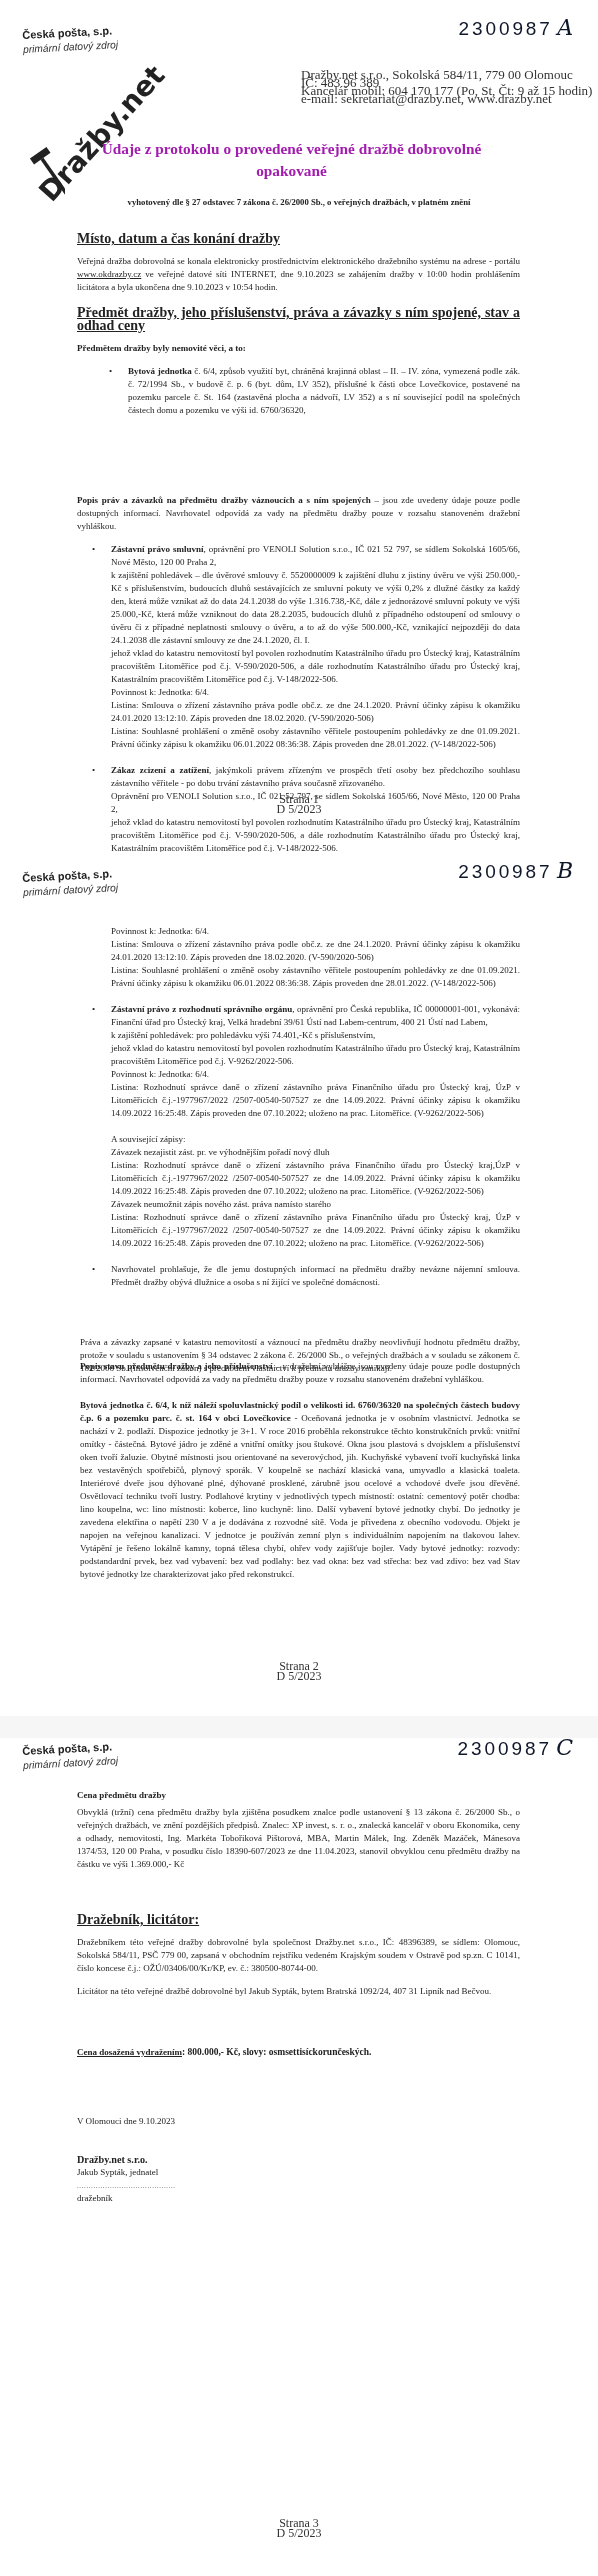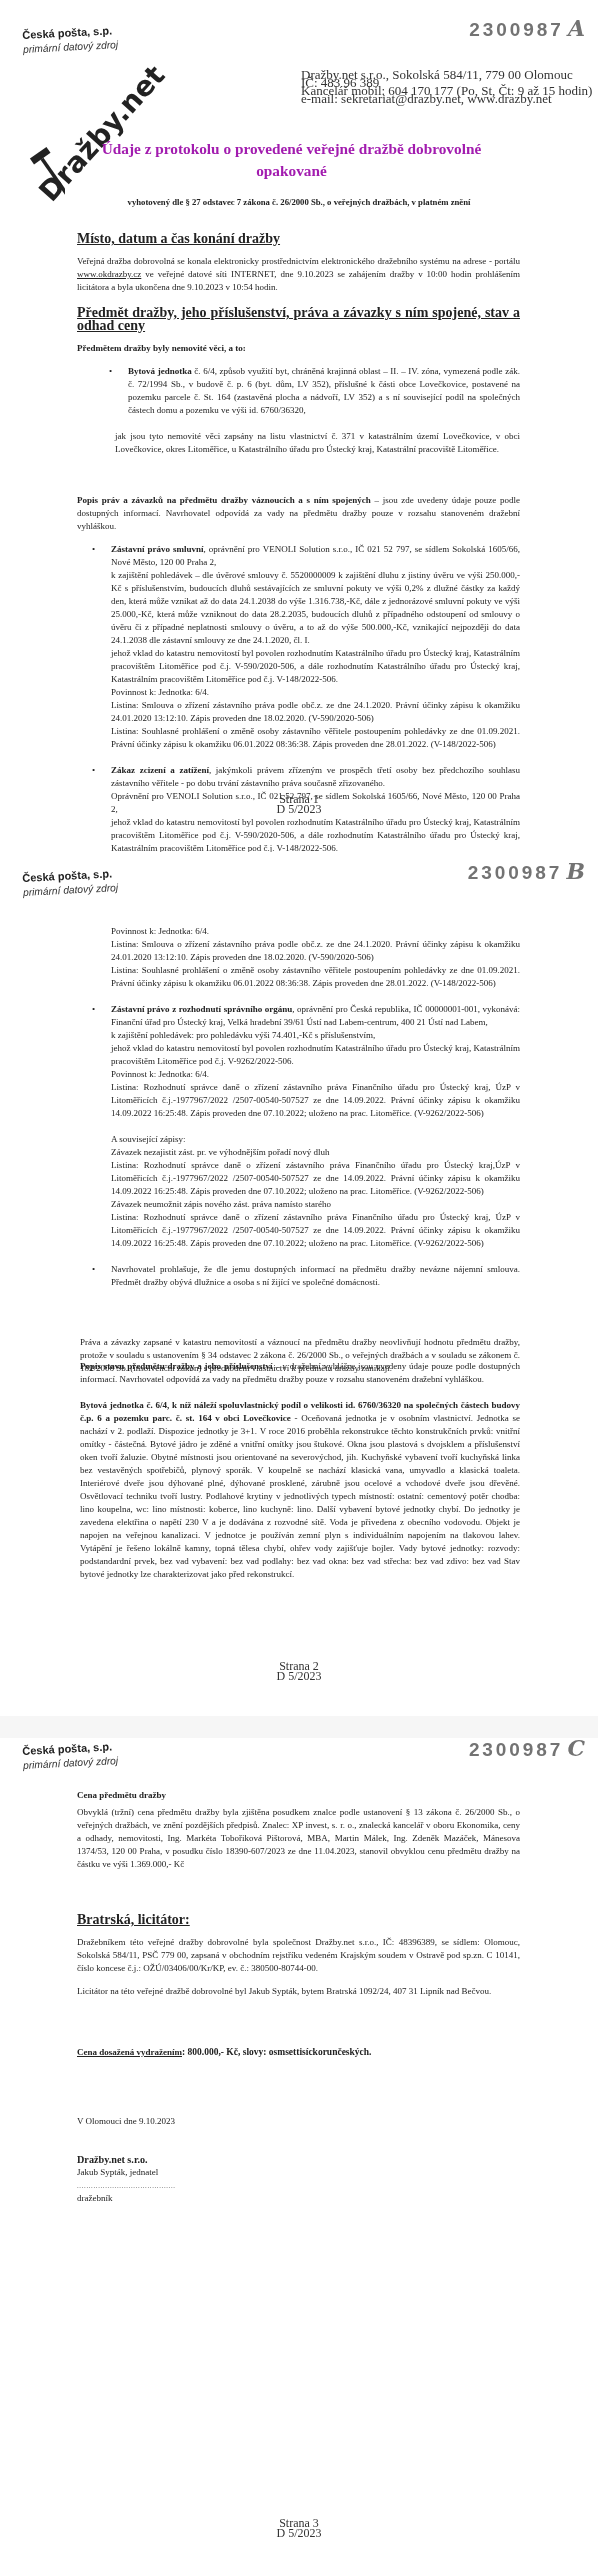--- a/index.html
+++ b/index.html
@@ -6,21 +6,21 @@
   body { width: 598px; height: 2576px; position: relative; overflow: hidden;
          font-family: "Liberation Serif", serif; color: #1b1b1b; }
   .page { position: absolute; left: 0; width: 598px; background: #fff; }
   #page1 { top: 0; height: 852px; }
   #page2 { top: 852px; height: 863px; }
   #page3 { top: 1716px; height: 860px; border-top: 22px solid #f6f6f6; box-sizing: border-box; }
 
   .stamp { position: absolute; left: 22px; font-family: "Liberation Sans", sans-serif; transform: rotate(-3deg); transform-origin: left top; }
   .stamp .post { font-weight: bold; font-size: 11px; color: #222; }
   .stamp .src { font-style: italic; font-size: 10.2px; color: #333; margin-top: 2.9px; }
-  .docnum { position: absolute; right: 10px; font-family: "Liberation Sans", sans-serif; font-size: 19px; font-weight: bold; letter-spacing: 2.9px; color: #737373; }
+  .docnum { position: absolute; right: 22px; font-family: "Liberation Sans", sans-serif; font-size: 19px; font-weight: normal; letter-spacing: 2.9px; color: #0f172a; }
   .docnum .hand { font-family: "DejaVu Serif", serif; font-style: italic; font-size: 22px; margin-left: 4.4px; }
 
   .logo { position: absolute; left: 29px; top: 66px; width: 146px; height: 146px; }
   .logo-text { position: absolute; left: 28px; top: 109px; font-family: "DejaVu Sans", sans-serif; font-weight: bold; font-size: 28px; color: #222;
                transform: rotate(-48deg); transform-origin: left bottom; white-space: nowrap; }
   .company { position: absolute; left: 301px; top: 71px; font-size: 13px; line-height: 8px; color: #333; }
   .title { position: absolute; left: 73px; width: 437px; top: 138px; text-align: center; font-weight: bold; font-size: 15.3px; line-height: 22px; color: #a21caf; }
   .subtitle { position: absolute; left: 0; width: 598px; top: 197px; text-align: center; font-weight: bold; font-size: 8.7px; color: #222; }
 
   .block { position: absolute; font-size: 9px; line-height: 13px; text-align: justify; color: #222; }
@@ -72,21 +72,20 @@
     <div style="margin-top:10.2px;"><span>Veřejná dražba dobrovolná se konala elektronicky prostřednictvím elektronického dražebního systému na adrese - portálu </span><span class="u">www.okdrazby.cz</span><span> ve veřejné datové síti INTERNET, dne 9.10.2023 se zahájením dražby v 10:00 hodin prohlášením licitátora a byla ukončena dne 9.10.2023 v 10:54 hodin.</span></div>
   </div>
 
   <div class="block" style="left:77px; width:443px; top:306px;">
     <div class="heading-u">Předmět dražby, jeho příslušenství, práva a závazky s ním spojené, stav a odhad ceny</div>
     <div class="b" style="margin-top:10.2px;">Předmětem dražby byly nemovité věci, a to:</div>
     <div class="li" style="margin:10.2px 0 0 51px;">
       <span class="bullet">•</span>
       <span class="b">Bytová jednotka</span><span> č. 6/4, způsob využití byt, chráněná krajinná oblast – II. – IV. zóna, vymezená podle zák. č. 72/1994 Sb., v budově č. p. 6 (byt. dům, LV 352), příslušné k části obce Lovečkovice, postavené na pozemku parcele č. St. 164 (zastavěná plocha a nádvoří, LV 352) a s ní související podíl na společných částech domu a pozemku ve výši id. 6760/36320,</span>
     </div>
-    <div style="margin:13px 0 0 38px;">jak jsou tyto nemovité věci zapsány na listu vlastnictví č. 371 v katastrálním území Lovečkovice, v obci Lovečkovice, okres Litoměřice, u Katastrálního úřadu pro Ústecký kraj, Katastrální pracoviště Litoměřice.</div>
   </div>
 
   <div class="block" style="left:77px; width:443px; top:494px;">
     <div><span class="b">Popis práv a závazků na předmětu dražby váznoucích a s ním spojených</span><span> – jsou zde uvedeny údaje pouze podle dostupných informací. Navrhovatel odpovídá za vady na předmětu dražby pouze v rozsahu stanoveném dražební vyhláškou.</span></div>
     <div class="li" style="margin:10.2px 0 0 34px;">
       <span class="bullet">•</span>
       <span class="b">Zástavní právo smluvní</span><span>, oprávnění pro VENOLI Solution s.r.o., IČ 021 52 797, se sídlem Sokolská 1605/66, Nové Město, 120 00  Praha 2,</span>
       <div>k zajištění pohledávek – dle úvěrové smlouvy č. 5520000009 k zajištění dluhu z jistiny úvěru ve výši 250.000,-Kč s příslušenstvím, budoucích dluhů sestávajících ze smluvní pokuty ve výši 0,2% z dlužné částky za každý den, která může vznikat až do data 24.1.2038 do výše 1.316.738,-Kč, dále z jednorázové smluvní pokuty ve výši 25.000,-Kč, která může vzniknout do data 28.2.2035, budoucích dluhů z případného odstoupení od smlouvy o úvěru či z případné neplatnosti smlouvy o úvěru, a to až do výše 500.000,-Kč, vznikající nejpozději do data 24.1.2038 dle zástavní smlouvy ze dne 24.1.2020, čl. I.</div>
       <div>jehož vklad do katastru nemovitostí byl povolen rozhodnutím Katastrálního úřadu pro Ústecký kraj, Katastrálním pracovištěm Litoměřice pod č.j. V-590/2020-506, a dále rozhodnutím Katastrálního úřadu pro Ústecký kraj, Katastrálním pracovištěm Litoměřice pod č.j. V-148/2022-506.</div>
       <div>Povinnost k: Jednotka: 6/4.</div>
@@ -162,21 +161,21 @@
   <div class="docnum" style="top:-2.9px;">
     <span>2300987</span><span class="hand">C</span>
   </div>
 
   <div class="block" style="left:77px; width:443px; top:51px;">
     <div class="b">Cena předmětu dražby</div>
     <div style="margin-top:4.4px;">Obvyklá (tržní) cena předmětu dražby byla zjištěna posudkem znalce podle ustanovení § 13 zákona č. 26/2000 Sb., o veřejných dražbách, ve znění pozdějších předpisů. Znalec: XP invest, s. r. o., znalecká kancelář v oboru Ekonomika, ceny a odhady, nemovitosti, Ing. Markéta Tobořiková Pištorová, MBA, Martin Málek, Ing. Zdeněk Mazáček, Mánesova 1374/53, 120 00  Praha, v posudku číslo 18390-607/2023 ze dne 11.04.2023, stanovil obvyklou cenu předmětu dražby na částku ve výši 1.369.000,- Kč</div>
   </div>
 
   <div class="block" style="left:77px; width:443px; top:175px;">
-    <div class="heading-u">Bratrská, licitátor:</div>
+    <div class="heading-u">Dražebník, licitátor:</div>
     <div style="margin-top:10.2px;">Dražebníkem této veřejné dražby dobrovolné byla společnost Dražby.net s.r.o., IČ: 48396389, se sídlem: Olomouc, Sokolská 584/11, PSČ 779 00, zapsaná v obchodním rejstříku vedeném Krajským soudem v Ostravě pod sp.zn. C 10141, číslo koncese č.j.: OŽÚ/03406/00/Kr/KP, ev. č.: 380500-80744-00.</div>
     <div style="margin-top:10.2px;">Licitátor na této veřejné dražbě dobrovolné byl Jakub Sypták, bytem Bratrská 1092/24, 407 31  Lipník nad Bečvou.</div>
   </div>
 
   <div class="block" style="left:77px; width:443px; top:308px;">
     <span class="b u">Cena dosažená vydražením</span><span class="price">:  800.000,- Kč, slovy: osmsettisíckorunčeských.</span>
   </div>
 
   <div class="block" style="left:77px; width:443px; top:377px;">
     <div>V Olomouci dne 9.10.2023</div>

